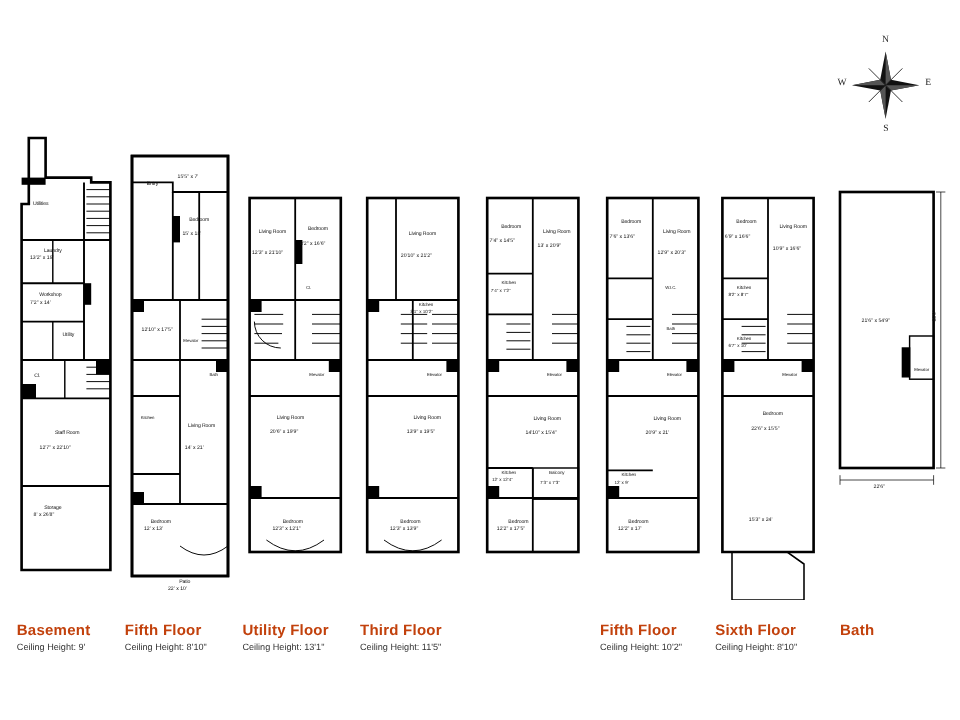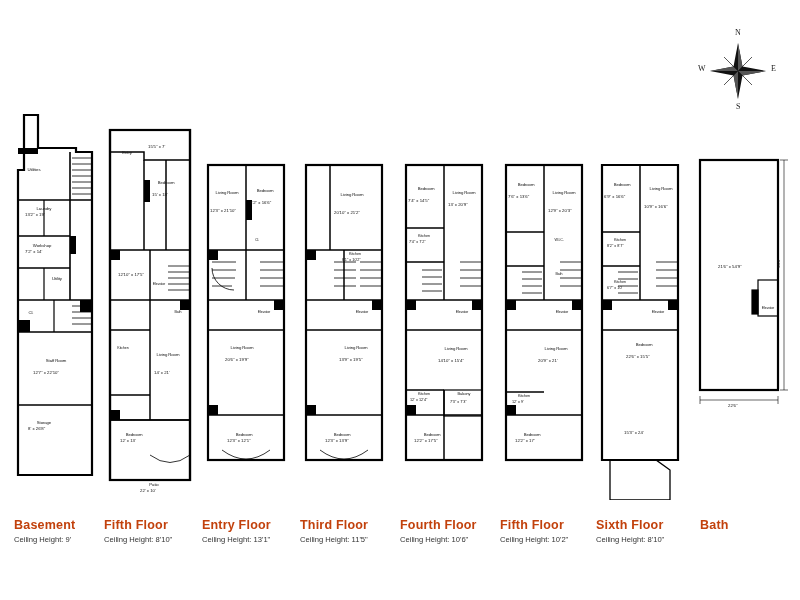--- a/index.html
+++ b/index.html
@@ -266,21 +266,21 @@
     <span class="dim" style="left:48px; top:200px;">8'2" x 16'6"</span>
     <span class="roomtxt" style="left:44px; top:238px; width:22px; font-size:3.6px;">Cl.</span>
     <span class="roomtxt" style="left:48px; top:310px; width:28px; font-size:3.6px;">Elevator</span>
     <span class="roomtxt" style="left:18px; top:345px; width:44px;">Living Room</span>
     <span class="dim" style="left:23px; top:357px;">20'6" x 19'9"</span>
     <span class="roomtxt" style="left:20px; top:432px; width:44px;">Bedroom</span>
     <span class="dim" style="left:25px; top:438px;">12'3" x 12'1"</span>
   </div>
 
   <div class="floor-label" style="left:202px; top:518px;">
-    <div class="title">Entry Floor</div>
+    <div class="title">Utility Floor</div>
     <div class="sub">Ceiling Height: 13'1"</div>
   </div>
 
   <div class="plan" style="left:300px; width:86px;">
     <svg width="86" height="500" viewBox="0 0 86 500">
       <g fill="none" stroke="#000" stroke-width="2.2">
         <rect x="6" y="165" width="76" height="295" fill="#ffffff"></rect>
       </g>
       <g fill="none" stroke="#000" stroke-width="1.5">
         <line x1="6" y1="250" x2="82" y2="250"></line>
@@ -365,24 +365,20 @@
     <span class="roomtxt" style="left:34px; top:346px; width:44px;">Living Room</span>
     <span class="dim" style="left:38px; top:358px;">14'10" x 15'4"</span>
     <span class="roomtxt" style="left:6px; top:392px; width:36px; font-size:3.8px;">Kitchen</span>
     <span class="dim" style="left:10px; top:398px; font-size:3.8px;">12' x 12'4"</span>
     <span class="roomtxt" style="left:46px; top:392px; width:36px; font-size:3.8px;">Balcony</span>
     <span class="dim" style="left:50px; top:400px; font-size:3.8px;">7'3" x 7'3"</span>
     <span class="roomtxt" style="left:10px; top:432px; width:44px;">Bedroom</span>
     <span class="dim" style="left:14px; top:438px;">12'2" x 17'5"</span>
   </div>
 
-  <div class="floor-label" style="left:400px; top:518px;">
-    <div class="title">Fourth Floor</div>
-    <div class="sub">Ceiling Height: 10'6"</div>
-  </div>
 
   <div class="plan" style="left:500px; width:86px;">
     <svg width="86" height="500" viewBox="0 0 86 500">
       <g fill="none" stroke="#000" stroke-width="2.2">
         <rect x="6" y="165" width="76" height="295" fill="#ffffff"></rect>
       </g>
       <g fill="none" stroke="#000" stroke-width="1.5">
         <line x1="6" y1="232" x2="44" y2="232"></line>
         <line x1="6" y1="266" x2="44" y2="266"></line>
         <line x1="6" y1="300" x2="82" y2="300"></line>

